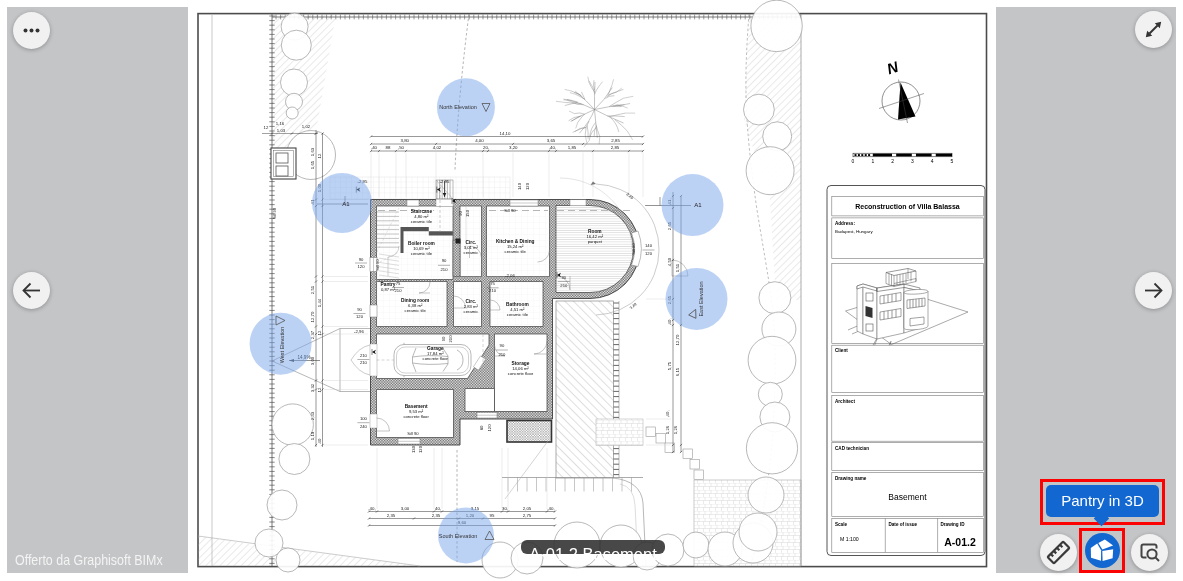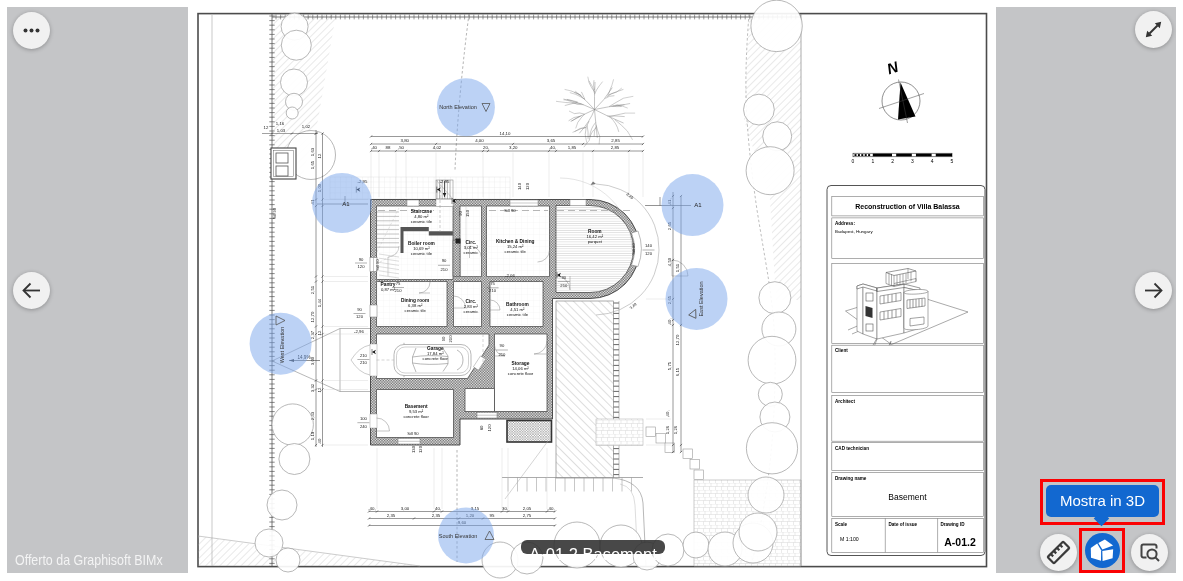--- a/index.html
+++ b/index.html
@@ -983,21 +983,21 @@
     <svg width="37" height="37">
       <g stroke="#333" stroke-width="1.8" fill="none">
         <line x1="10" y1="18.5" x2="26" y2="18.5"></line>
         <path d="M19.5 11.5L26.5 18.5L19.5 25.5"></path>
       </g>
     </svg>
   </div>
 <div id="tt">A-01.2 Basement</div>
 <div id="mred"></div>
 <div id="mptr"></div>
-<div id="mblue">Mostra in 3D</div>
+<div id="mblue">Pantry in 3D</div>
 <div class="cbtn" style="left:1040px;top:533.5px">
     <svg width="37" height="37">
       <g transform="translate(18.5,18.5) rotate(-45)" stroke="#3a3a3a" stroke-width="2.2" fill="none">
         <rect x="-11" y="-4.5" width="22" height="9" rx="1"></rect>
         <line x1="-6.5" y1="-4.5" x2="-6.5" y2="-1"></line>
         <line x1="-2.2" y1="-4.5" x2="-2.2" y2="-1"></line>
         <line x1="2.2" y1="-4.5" x2="2.2" y2="-1"></line>
         <line x1="6.5" y1="-4.5" x2="6.5" y2="-1"></line>
       </g>
     </svg>

